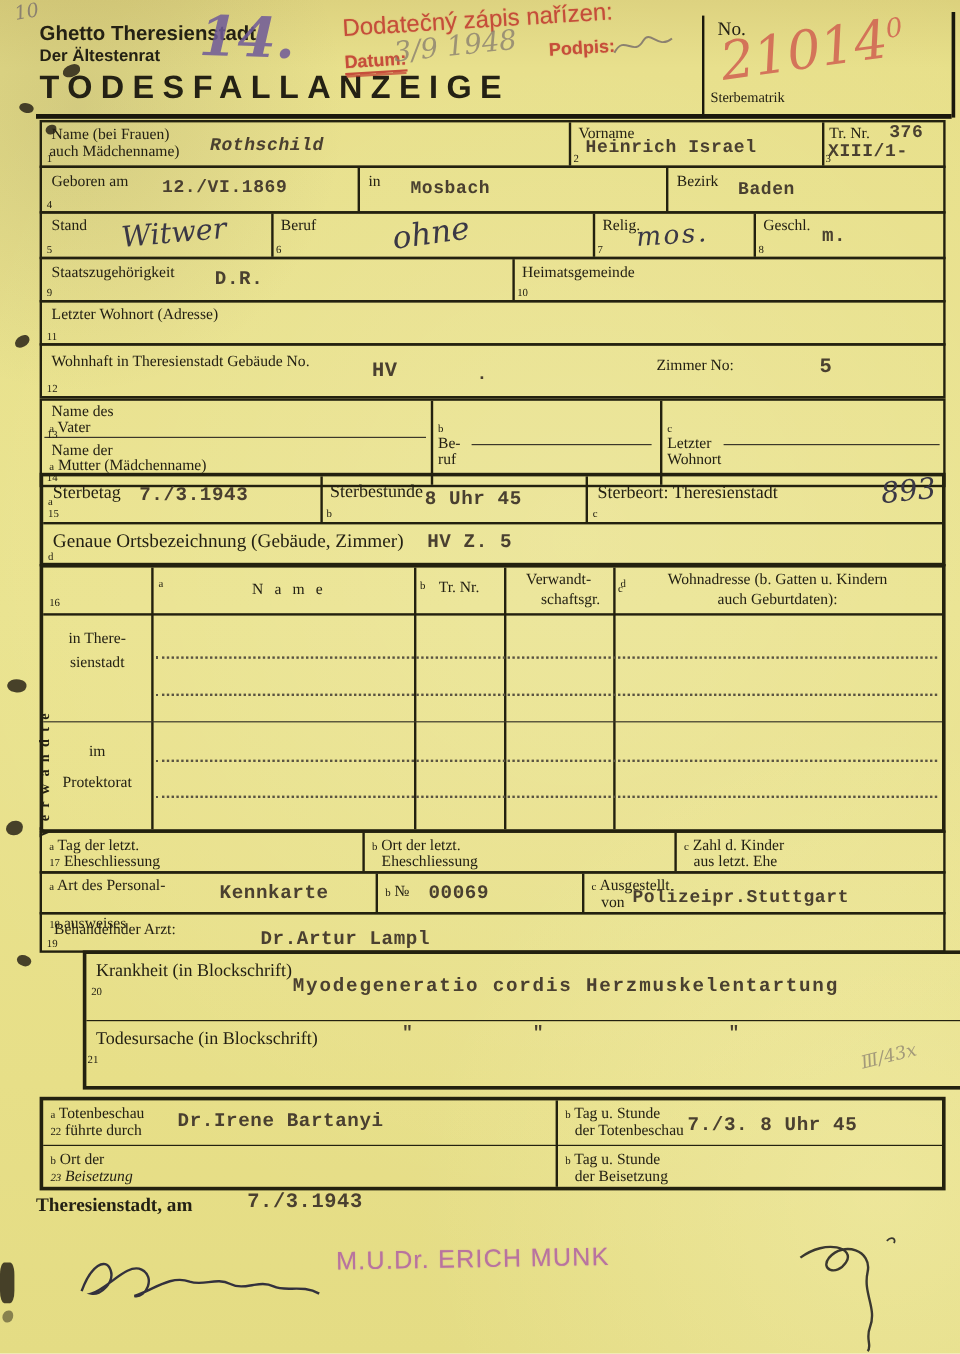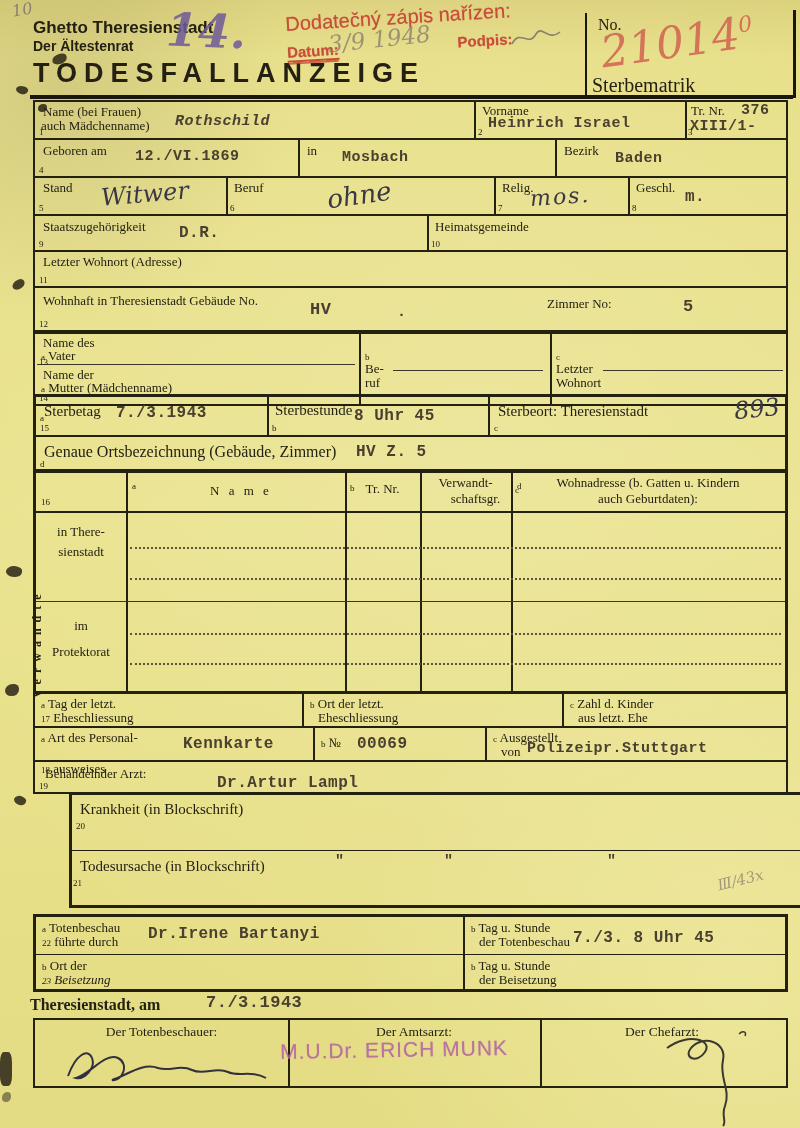--- a/index.html
+++ b/index.html
@@ -65,21 +65,21 @@
   <svg class="abs" style="left:508px;top:24px;" width="60" height="30">
     <path d="M4 20 C12 4 20 24 28 10 C34 0 40 18 52 8" fill="none" stroke="#8b8170" stroke-width="1.6"></path>
   </svg>
 
   <div class="abs" style="left:585px;top:13px;height:84px;border-left:2.5px solid #1a180c;"></div>
   <div class="abs" style="left:793px;top:10px;height:88px;border-left:3px solid #1a180c;"></div>
   <div class="abs lbl-lg" style="left:598px;top:16px;font-size:16px;">No.</div>
   <div class="abs hand" style="left:600px;top:16px;font-size:44px;color:#d05a4e;transform:rotate(-8deg);opacity:.8;">
     <span>21014</span><sup style="font-size:22px;">0</sup>
   </div>
-  <div class="abs lbl-lg" style="left:592px;top:74px;font-size:20px;">Sterbematrik</div>
+  <div class="abs lbl-lg" style="left:592px;top:74px;font-size:12px;">Sterbematrik</div>
   <div class="abs" style="left:30px;top:95px;width:763px;height:4px;background:#1a180c;"></div>
 
   <div class="frow" style="top:100px;height:40px;">
     <div class="vline" style="left:439px;"></div>
     <div class="vline" style="left:650px;"></div>
     <div class="abs lbl" style="left:8px;top:3px;">Name (bei Frauen)</div>
     <div class="abs lbl" style="left:6px;top:17px;">auch Mädchenname)</div>
     <div class="corner">1</div>
     <div class="abs typed" style="left:140px;top:11px;font-style:italic;">Rothschild</div>
     <div class="abs lbl" style="left:447px;top:2px;">Vorname</div>
@@ -238,20 +238,21 @@
   <div class="frow" style="top:760px;height:34px;">
     <div class="abs lbl" style="left:10px;top:5px;">Behandelnder Arzt:</div>
     <div class="corner">19</div>
     <div class="abs typed" style="left:182px;top:12px;font-size:16px;">Dr.Artur Lampl</div>
   </div>
 
   <div class="frow thick" style="top:792px;height:116px;margin-left:36px;">
     <div class="hline" style="top:55px;border-top-width:1.5px;"></div>
     <div class="abs lbl-lg" style="left:8px;top:6px;">Krankheit (in Blockschrift)</div>
     <div class="abs sub" style="left:4px;top:26px;">20</div>
+    <div class="abs typed" style="left:172px;top:18px;font-size:16px;letter-spacing:1.5px;">Myodegeneratio cordis Herzmuskelentartung</div>
     <div class="abs lbl-lg" style="left:8px;top:63px;">Todesursache (in Blockschrift)</div>
     <div class="abs sub" style="left:1px;top:83px;">21</div>
     <div class="abs typed" style="left:263px;top:58px;">"</div>
     <div class="abs typed" style="left:372px;top:58px;">"</div>
     <div class="abs typed" style="left:535px;top:58px;">"</div>
     <div class="abs pencil" style="left:645px;top:76px;font-size:15px;transform:rotate(-14deg);opacity:.75;">Ⅲ/43x</div>
   </div>
 
   <div class="frow thick" style="top:914px;height:78px;">
     <div class="vline" style="left:427px;"></div>
@@ -264,27 +265,20 @@
     <div class="abs typed" style="left:537px;top:12px;font-size:16px;">7./3. 8 Uhr 45</div>
     <div class="abs lbl" style="left:6px;top:42px;"><span class="sub">b</span> <span>Ort der</span></div>
     <div class="abs lbl" style="left:6px;top:56px;font-style:italic;"><span class="sub">23</span> <span>Beisetzung</span></div>
     <div class="abs lbl" style="left:435px;top:42px;"><span class="sub">b</span> <span>Tag u. Stunde</span></div>
     <div class="abs lbl" style="left:443px;top:56px;">der Beisetzung</div>
   </div>
 
   <div class="abs lbl-lg" style="left:30px;top:996px;font-size:16px;font-weight:bold;">Theresienstadt, am</div>
   <div class="abs typed" style="left:206px;top:993px;font-size:17px;">7./3.1943</div>
 
-  <div class="frow" style="top:1018px;height:70px;border-width:2.5px;">
-    <div class="vline" style="left:253px;"></div>
-    <div class="vline" style="left:505px;"></div>
-    <div class="abs lbl" style="left:0;width:253px;top:4px;text-align:center;font-size:13.5px;">Der Totenbeschauer:</div>
-    <div class="abs lbl" style="left:253px;width:252px;top:4px;text-align:center;font-size:13.5px;">Der Amtsarzt:</div>
-    <div class="abs lbl" style="left:505px;width:244px;top:4px;text-align:center;font-size:13.5px;">Der Chefarzt:</div>
-  </div>
   <svg class="abs" style="left:62px;top:1040px;" width="220" height="48">
     <path d="M6 36 C14 14 26 8 30 18 C34 28 22 40 14 38 C28 34 44 12 56 18 C68 24 60 42 50 40 C64 36 80 22 96 28 C108 32 118 24 130 30 C142 36 154 26 166 32 C176 37 190 30 204 38" fill="none" stroke="#33313d" stroke-width="2"></path>
   </svg>
   <div class="abs" style="left:280px;top:1038px;font-family:'Liberation Sans',sans-serif;font-size:21px;letter-spacing:1px;color:#b161a4;opacity:.85;transform:rotate(-1deg);text-shadow:0 0 1px rgba(177,97,164,.6);">M.U.Dr. ERICH MUNK</div>
   <svg class="abs" style="left:655px;top:1028px;" width="100" height="100">
     <path d="M12 20 C34 4 58 12 50 24 C42 36 28 30 36 20 C48 6 72 14 68 32 C64 50 76 62 70 78 C66 88 72 94 68 98" fill="none" stroke="#3a3830" stroke-width="2"></path>
     <path d="M84 6 C88 2 92 4 90 8" fill="none" stroke="#3a3830" stroke-width="1.5"></path>
   </svg>
 
 </div>

